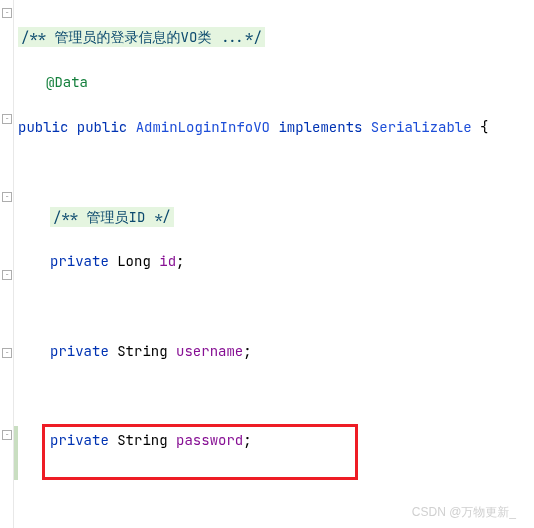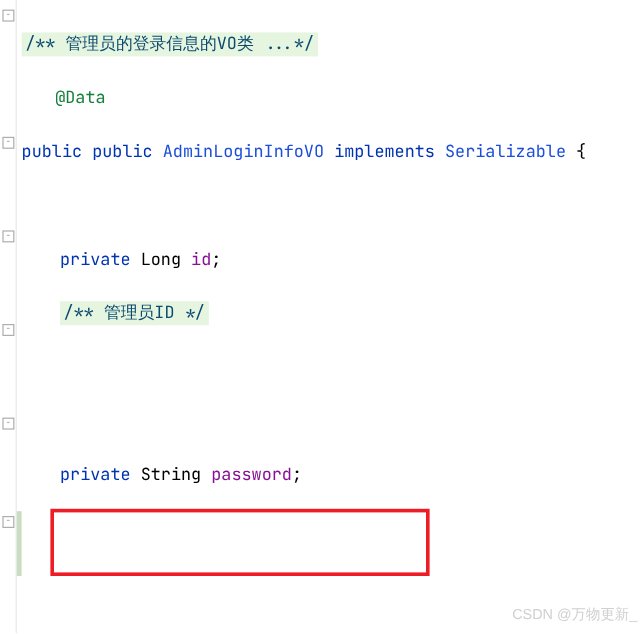--- a/index.html
+++ b/index.html
@@ -66,21 +66,21 @@
     }
     .green-bar {
       position: absolute;
       left: 14px;
       width: 4px;
       background: #c9dec1;
     }
     .watermark {
       position: absolute;
       bottom: 6px;
-      right: 3px;
+      right: 18px;
       color: #d0d0d0;
       font-size: 12px;
       font-family: sans-serif;
       margin-top: 16px;
     }
   </style>
 </head>
 <body>
 
 <div class="gutter"></div>
@@ -92,23 +92,24 @@
 <div class="fold" style="top:192px">−</div>
 <div class="fold" style="top:270px">−</div>
 <div class="fold" style="top:348px">−</div>
 <div class="fold" style="top:430px">−</div>
 
 <div class="code-area">
 <span class="line"><span class="comment comment-bg">/** 管理员的登录信息的VO类 ...*/</span></span>
 <span class="line"><span class="annotation">@Data</span></span>
 <span class="line"><span class="keyword">public</span> <span class="keyword">public</span> <span class="class-name">AdminLoginInfoVO</span> <span class="keyword">implements</span> <span class="class-name">Serializable</span> <span class="punct">{</span></span>
 <span class="line"> </span>
+<span class="line indent1"><span class="comment comment-bg">/** 管理员ID */</span></span>
 <span class="line indent1"><span class="keyword">private</span> <span class="type">Long</span> <span class="field">id</span><span class="punct">;</span></span>
-<span class="line indent1"><span class="comment comment-bg">/** 管理员ID */</span></span>
 <span class="line"> </span>
+<span class="line indent1"><span class="keyword">private</span> <span class="type">String</span> <span class="field">username</span><span class="punct">;</span></span>
 <span class="line"> </span>
 <span class="line indent1"><span class="keyword">private</span> <span class="type">String</span> <span class="field">password</span><span class="punct">;</span></span>
 
 
 
 
 
 
 
 

